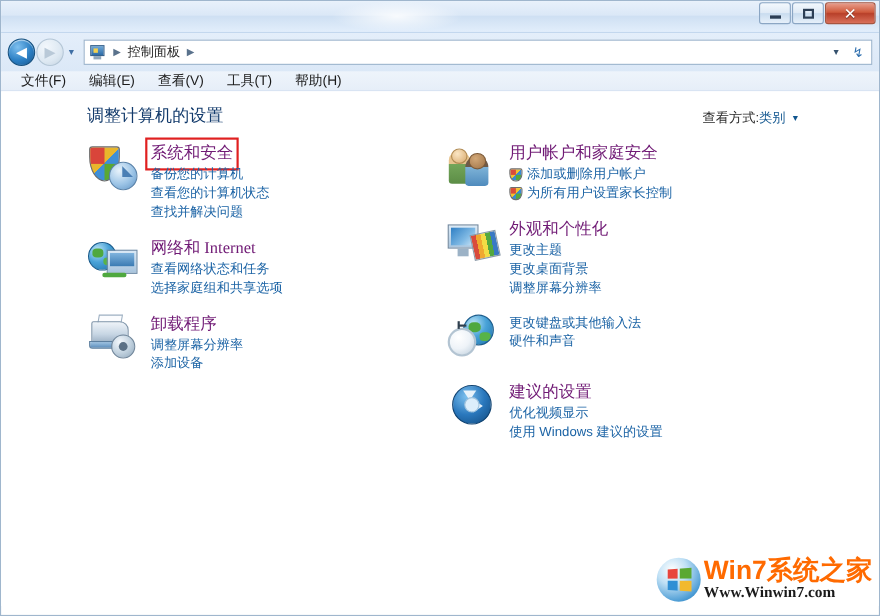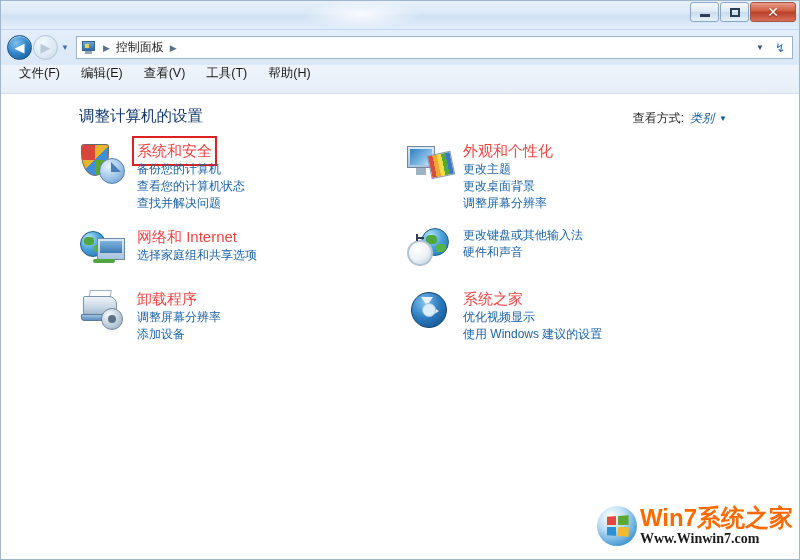--- a/index.html
+++ b/index.html
@@ -211,25 +211,25 @@
   .search-icon {
     position: absolute;
     right: 7px;
     color: #2d5f92;
     font-size: 13px;
     cursor: pointer;
   }
 
   
   .menubar {
-    height: 29px;
+    height: 18px;
     background: linear-gradient(to bottom, #eef4fb 0%, #e6eef8 100%);
     border-bottom: 1px solid #d2def0;
     display: flex;
-    align-items: flex-start;
+    align-items: center;
     padding-left: 18px;
     box-sizing: border-box;
   }
   .menu-item {
     font-size: 12.5px;
     color: #1a1a1a;
     margin-right: 21px;
     cursor: pointer;
     white-space: nowrap;
   }
@@ -256,23 +256,21 @@
     position: absolute;
     right: 72px; top: 16px;
     font-size: 12px;
     color: #2a2a2a;
     white-space: nowrap;
     display: flex;
     align-items: center;
   }
   .viewby-value {
     color: #11568f;
-    margin-left: 6px;
-    cursor: pointer;
-    font-style: italic;
+    cursor: pointer;
   }
   .viewby-caret {
     margin-left: 5px;
     color: #11568f;
     font-size: 8px;
     cursor: pointer;
   }
 
   .cat-grid {
     position: relative;
@@ -296,25 +294,26 @@
     height: 48px;
     flex: none;
     position: relative;
     margin-right: 6px;
   }
   .cat-body {
     padding-top: 1px;
   }
   .cat-title {
     font-size: 15px;
-    color: #ef4444;
+    color: #701a75;
     line-height: 20px;
     cursor: pointer;
     display: inline-block;
     white-space: nowrap;
+    font-family: Liberation Serif, serif;
   }
   .cat-title.highlighted {
     outline: 2px solid #e02020;
     outline-offset: 3px;
   }
   .sub {
     font-size: 12px;
     color: #1b63a5;
     line-height: 17px;
     cursor: pointer;
@@ -638,21 +637,21 @@
     border-radius: 50%;
     background: #dceefb;
     border: 1px solid #9fc3de;
     box-sizing: border-box;
   }
 
   
   .watermark {
     position: absolute;
     right: 6px;
-    bottom: 16px;
+    bottom: 4px;
     display: flex;
     align-items: center;
   }
   .wm-orb {
     width: 40px; height: 40px;
     border-radius: 50%;
     background: radial-gradient(circle at 35% 28%, #ffffff 0%, #bfe0f5 35%, #4a9bd4 75%, #1e6ba8 100%);
     position: relative;
     flex: none;
     margin-right: 3px;
@@ -779,20 +778,23 @@
 
         <div class="category">
           <div class="cat-icon">
             <span class="ic ic-globe"></span>
             <span class="ic ic-monitor"></span>
             <span class="ic ic-cord"></span>
           </div>
           <div class="cat-body">
             <div class="cat-title">网络和 Internet</div>
             <div class="sub">
+              <span>查看网络状态和任务</span>
+            </div>
+            <div class="sub">
               <span>选择家庭组和共享选项</span>
             </div>
           </div>
         </div>
 
         <div class="category">
           <div class="cat-icon">
             <span class="ic ic-paper"></span>
             <span class="ic ic-printer"></span>
             <span class="ic ic-tray"></span>
@@ -807,20 +809,39 @@
               <span>添加设备</span>
             </div>
           </div>
         </div>
 
 
       </div>
 
       <div class="col right">
 
+        <div class="category">
+          <div class="cat-icon">
+            <span class="ic ic-user-a"></span>
+            <span class="ic ic-head-a"></span>
+            <span class="ic ic-user-b"></span>
+            <span class="ic ic-head-b"></span>
+          </div>
+          <div class="cat-body">
+            <div class="cat-title">用户帐户和家庭安全</div>
+            <div class="sub">
+              <span class="shield-mini"></span>
+              <span>添加或删除用户帐户</span>
+            </div>
+            <div class="sub">
+              <span class="shield-mini"></span>
+              <span>为所有用户设置家长控制</span>
+            </div>
+          </div>
+        </div>
 
         <div class="category">
           <div class="cat-icon">
             <span class="ic ic-ap-mon"></span>
             <span class="ic ic-ap-stand"></span>
             <span class="ic ic-fan"></span>
           </div>
           <div class="cat-body">
             <div class="cat-title">外观和个性化</div>
             <div class="sub">
@@ -853,21 +874,21 @@
         </div>
 
         <div class="category">
           <div class="cat-icon">
             <span class="ic ic-ease"></span>
             <span class="ic ic-ease-arrow-d"></span>
             <span class="ic ic-ease-arrow-r"></span>
             <span class="ic ic-ease-center"></span>
           </div>
           <div class="cat-body">
-            <div class="cat-title">系统之家</div>
+            <div class="cat-title">建议的设置</div>
             <div class="sub">
               <span>优化视频显示</span>
             </div>
             <div class="sub">
               <span>使用 Windows 建议的设置</span>
             </div>
           </div>
         </div>
 
       </div>

